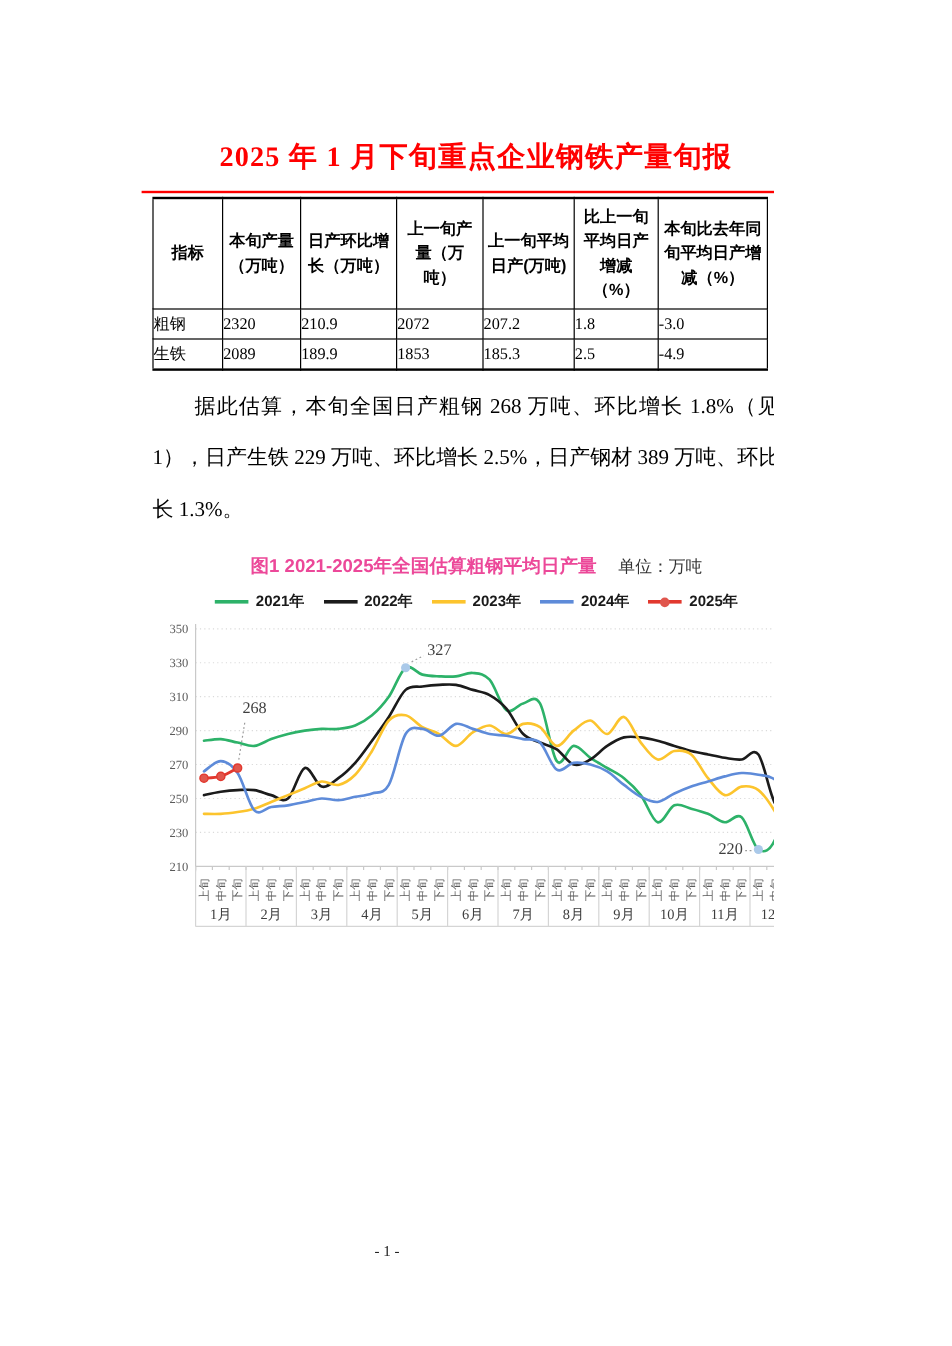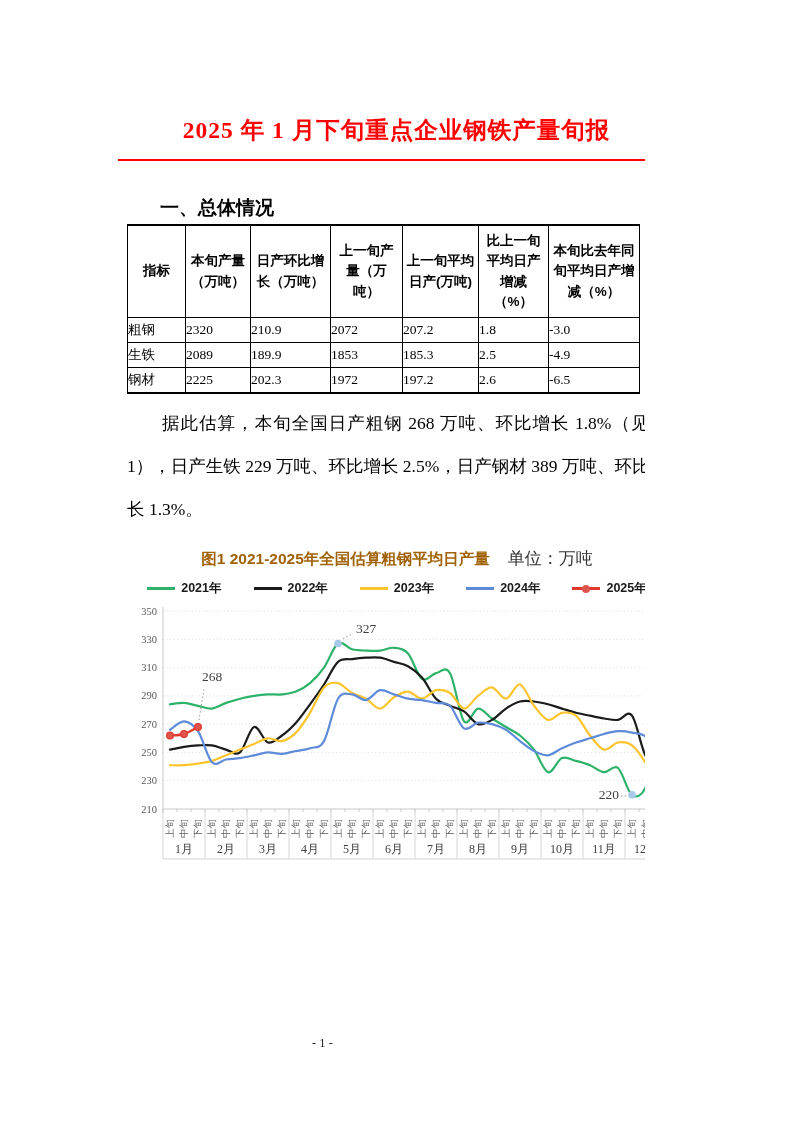--- a/index.html
+++ b/index.html
@@ -21,23 +21,23 @@
         border-top:2.5px solid #000;border-bottom:2px solid #000;}
   .data-table th,.data-table td{border:1px solid #000;overflow:hidden;}
   .data-table th{font-family:"Liberation Sans","DejaVu Sans",sans-serif;font-size:13.5px;
         font-weight:bold;padding:5px 2px;line-height:1.5;}
   .data-table td{font-size:13.5px;height:22px;padding:1px 0;}
   .data-table td.lab{text-align:left;}
   .data-table td.num{text-align:left;padding-right:14px;}
   .figure{margin-top:16px;}
   .fig-title-row{text-align:center;white-space:nowrap;}
   .fig-title{font-family:"Liberation Sans","DejaVu Sans",sans-serif;font-weight:bold;
-             font-size:15.5px;color:#a16207;}
-  .fig-unit{font-size:17px;color:#333;margin-left:14px;margin-top:36px;}
-  .legend{display:flex;justify-content:center;align-items:flex-end;gap:32px;margin:10px 0 2px;}
+             font-size:15.5px;color:#ec4899;}
+  .fig-unit{font-size:14px;color:#333;margin-left:14px;margin-top:36px;}
+  .legend{display:flex;justify-content:center;align-items:flex-end;gap:16px;margin:10px 0 2px;}
   .legend-item{display:flex;align-items:center;gap:6px;}
   .sw{display:inline-block;width:28px;height:3px;position:relative;}
   .swdot{position:absolute;left:50%;top:50%;transform:translate(-50%,-50%);
          width:8px;height:8px;border-radius:50%;}
   .legend-label{font-family:"Liberation Sans","DejaVu Sans",sans-serif;font-size:12.5px;
                 font-weight:600;color:#1a1a1a;}
   .chart-wrap{margin-left:6px;}
   .ytick{font-family:"Liberation Serif","DejaVu Serif",serif;font-size:10.5px;fill:#595959;}
   .ptick{font-family:"Liberation Serif","DejaVu Serif",serif;font-size:9.5px;fill:#595959;}
   .mtick{font-family:"Liberation Serif","DejaVu Serif",serif;font-size:12px;fill:#3d3d3d;}
@@ -45,21 +45,20 @@
   .footer{position:absolute;left:0;right:0;top:1036px;text-align:center;
           font-size:12.5px;color:#222;}
 </style>
 </head>
 <body>
 
 <div class="page">
   <div class="content">
     <h1 class="doc-title">2025 年 1 月下旬重点企业钢铁产量旬报</h1>
     <div class="title-rule"></div>
-    <h2 class="sec-heading">一、总体情况</h2>
     <table class="data-table">
       <colgroup>
           <col style="width: 58px;">
           <col style="width: 65px;">
           <col style="width: 80px;">
           <col style="width: 72px;">
           <col style="width: 76px;">
           <col style="width: 70px;">
           <col style="width: 91px;">
         </colgroup>
@@ -85,29 +84,20 @@
             <td class="num">-3.0</td>
           </tr>
           <tr>
             <td class="lab">生铁</td>
             <td class="num">2089</td>
             <td class="num">189.9</td>
             <td class="num">1853</td>
             <td class="num">185.3</td>
             <td class="num">2.5</td>
             <td class="num">-4.9</td>
-          </tr>
-          <tr>
-            <td class="lab">钢材</td>
-            <td class="num">2225</td>
-            <td class="num">202.3</td>
-            <td class="num">1972</td>
-            <td class="num">197.2</td>
-            <td class="num">2.6</td>
-            <td class="num">-6.5</td>
           </tr>
         </tbody>
     </table>
     <p class="body-para">据此估算，本旬全国日产粗钢 268 万吨、环比增长 1.8%（见图 1），日产生铁 229 万吨、环比增长 2.5%，日产钢材 389 万吨、环比增长 1.3%。</p>
 
     <div class="figure">
       <div class="fig-title-row">
         <span class="fig-title">图1 2021-2025年全国估算粗钢平均日产量</span>
         <span class="fig-unit">单位：万吨</span>
       </div>

